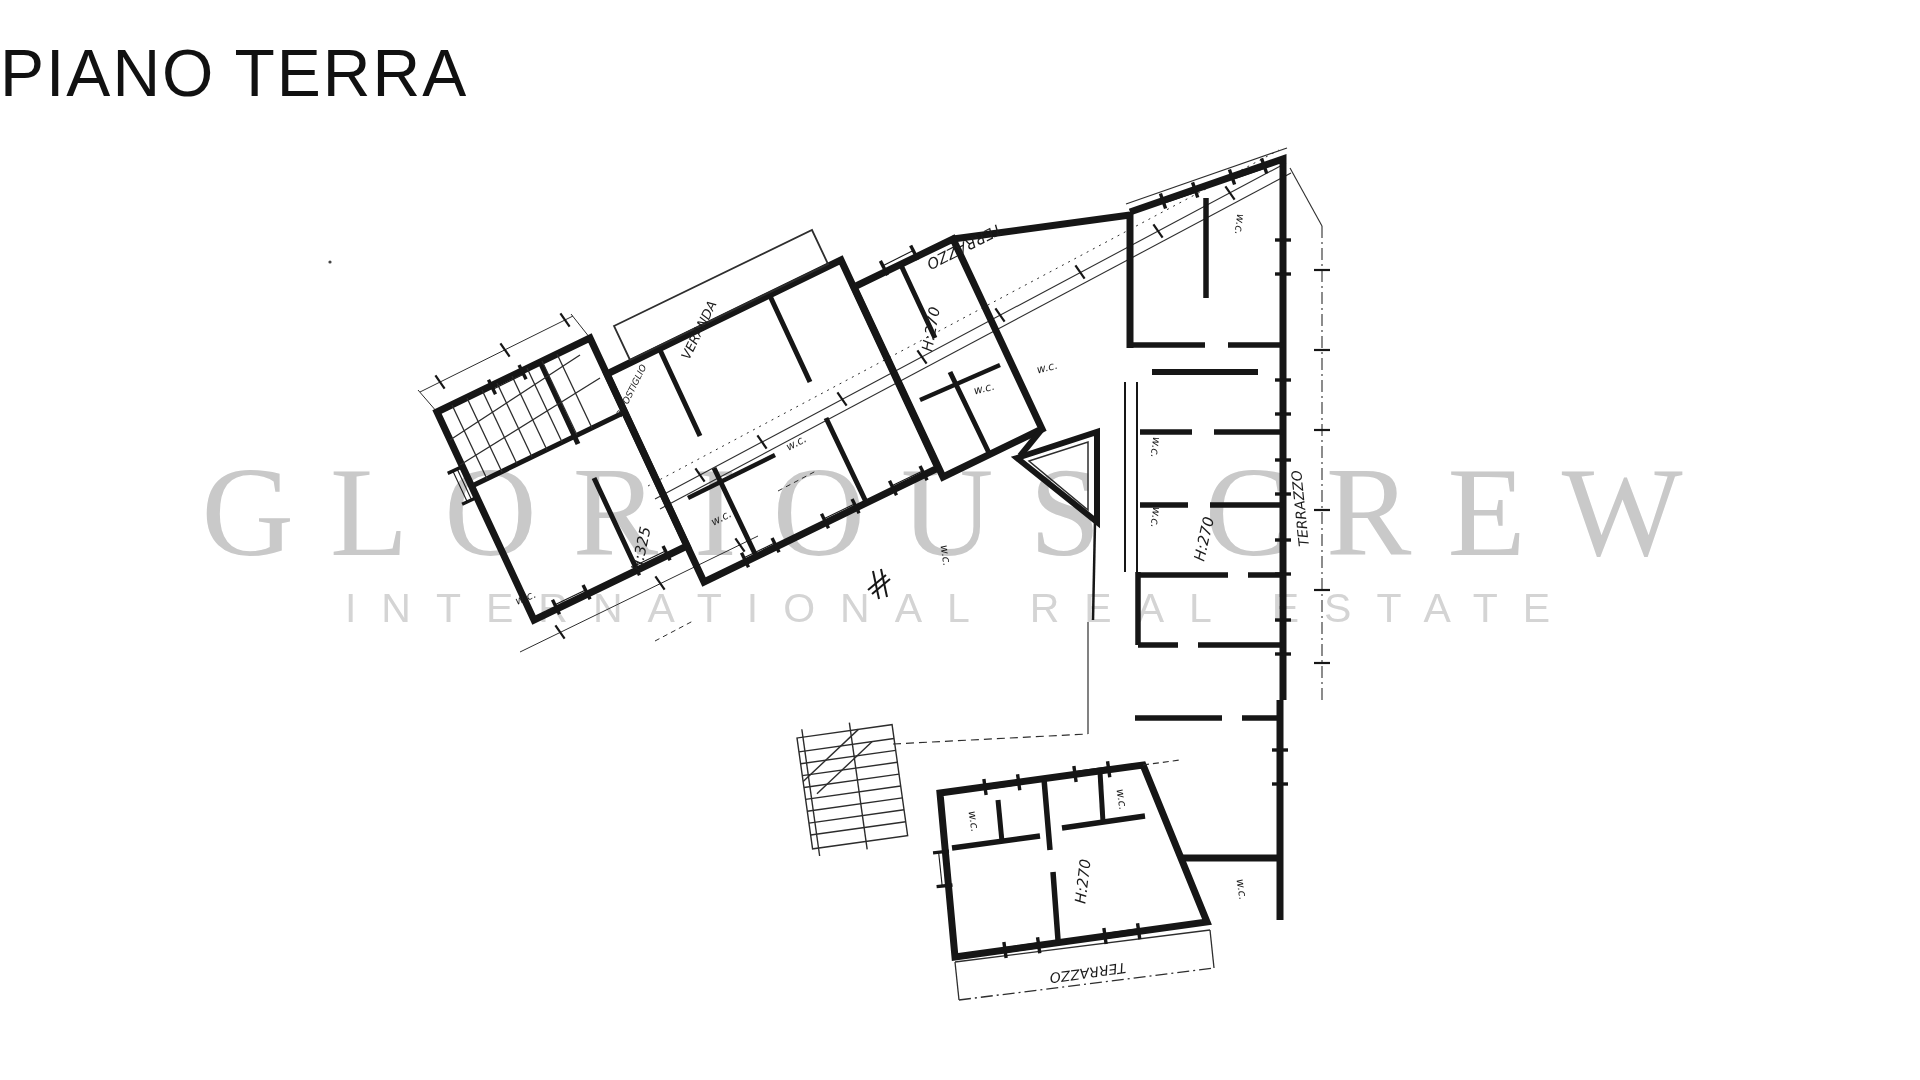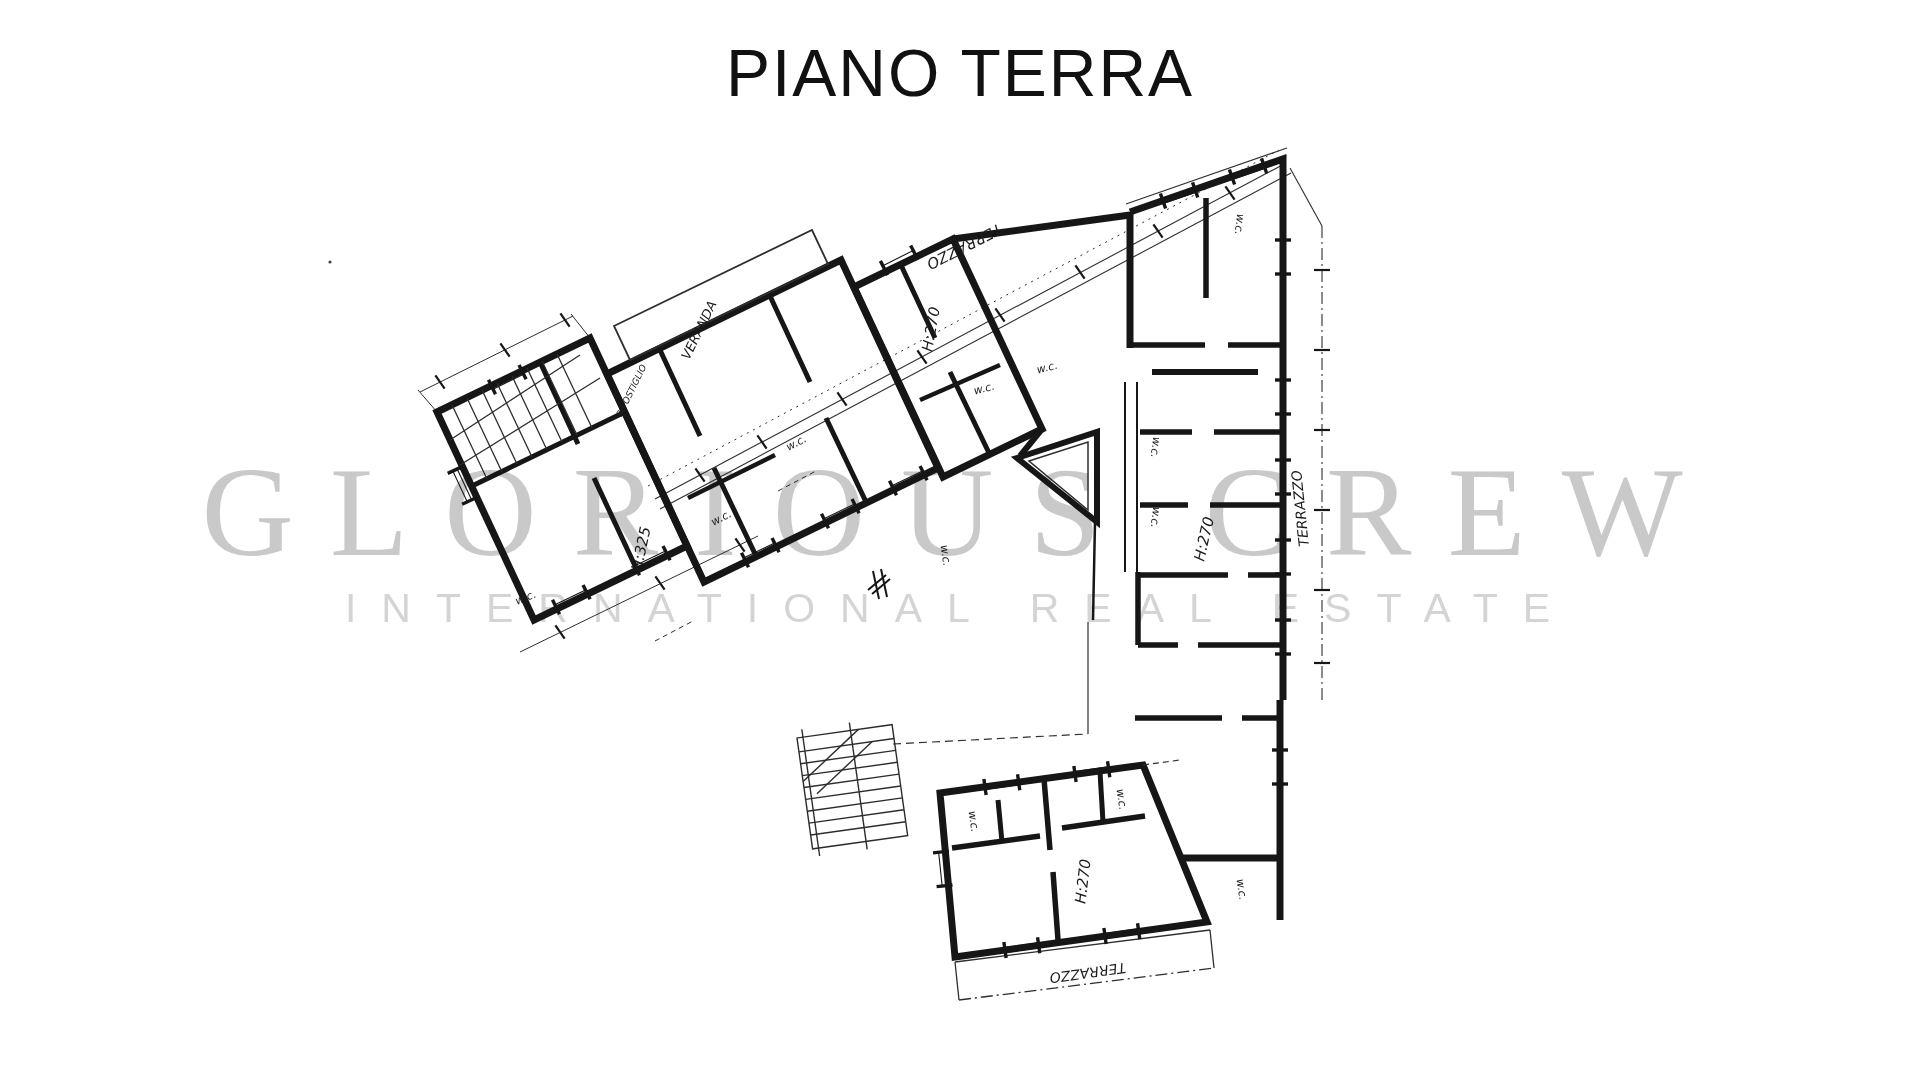--- a/index.html
+++ b/index.html
@@ -4,21 +4,21 @@
 <style>
   html,body{margin:0;padding:0;background:#ffffff;}
   .stage{position:relative;width:1920px;height:1080px;overflow:hidden;background:#fff;
          font-family:"Liberation Sans",sans-serif;}
   .wm1{position:absolute;left:0;right:0;top:448px;text-align:center;
        font-family:"Liberation Serif",serif;font-size:128px;font-weight:400;
        color:#c9c9c9;letter-spacing:36px;white-space:nowrap;line-height:1;}
   .wm2{position:absolute;left:0;right:0;top:588px;text-align:center;
        font-family:"Liberation Sans",sans-serif;font-size:41px;font-weight:400;
        color:#d4d4d4;letter-spacing:25px;white-space:nowrap;line-height:1;}
-  .title{position:absolute;left:0;right:0;top:40px;text-align:center;
+  .title{position:absolute;left:0;right:0;top:40px;text-align:left;
          font-size:66px;font-weight:500;color:#111;letter-spacing:2px;line-height:1;}
   svg.plan{position:absolute;left:0;top:0;}
   svg .wall{stroke:#161616;fill:none;stroke-linecap:butt;}
   svg .thin{stroke:#2e2e2e;fill:none;}
   svg text{font-family:"DejaVu Sans",sans-serif;font-style:italic;fill:#1c1c1c;}
 </style>
 </head>
 <body>
 
 <div class="stage">

